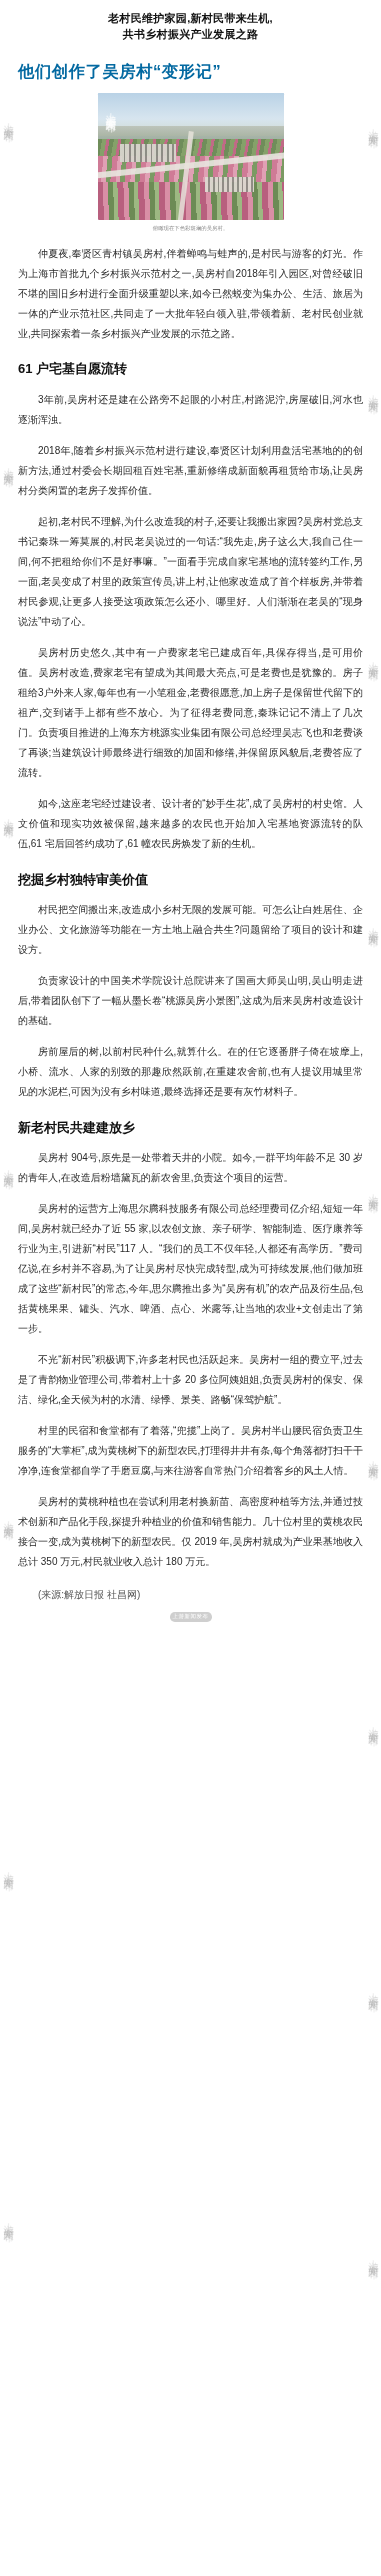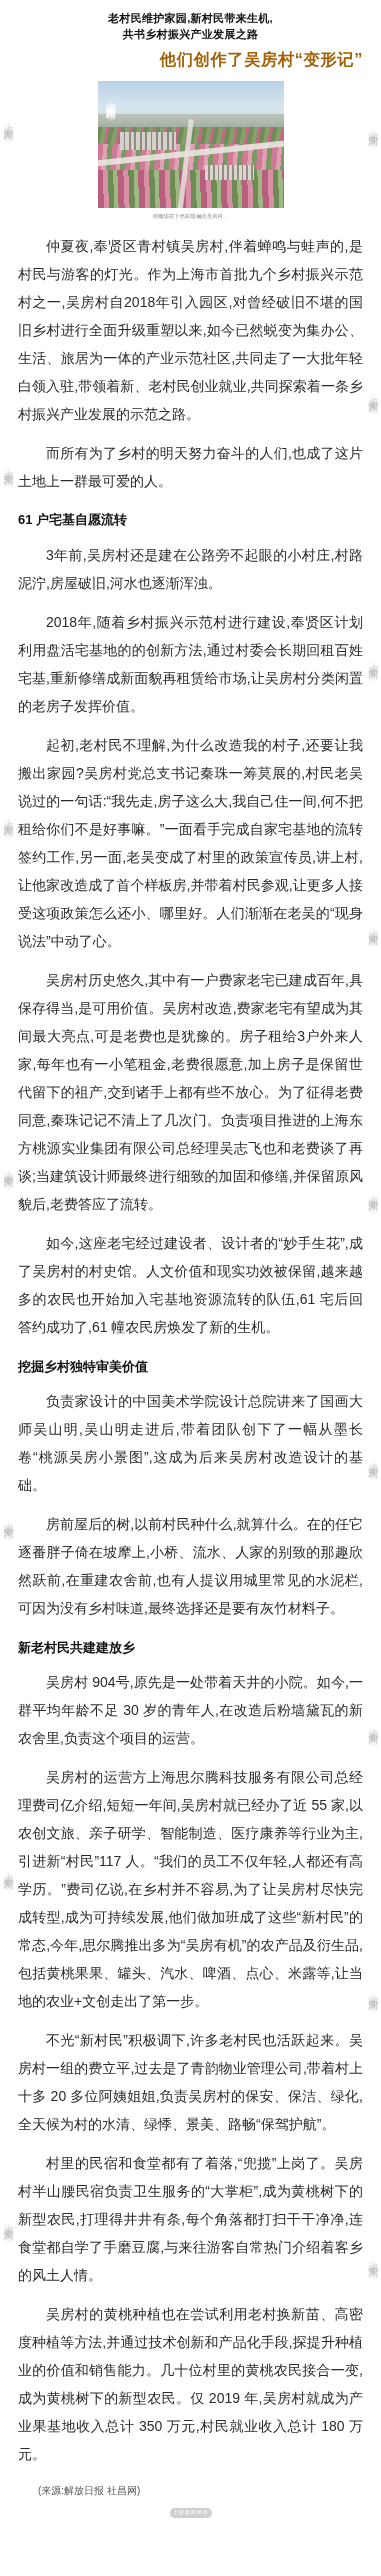--- a/index.html
+++ b/index.html
@@ -25,25 +25,25 @@
   .kicker {
     text-align: center;
     font-size: 11px;
     font-weight: bold;
     line-height: 1.45;
     color: #111;
     letter-spacing: 0.3px;
   }
   .kicker .l2 { display: block; }
   .headline {
-    margin-top: 6px;
-    text-align: right;
+    margin-top: 18px;
+    text-align: left;
     font-size: 16.3px;
     font-weight: bold;
-    color: #a16207;
+    color: #0369a1;
     letter-spacing: 0.6px;
     line-height: 1.3;
   }
   
   .hero-wrap {
     margin: 9.7px auto 2.4px auto;
     width: 186px;
   }
   .hero {
     position: relative;
@@ -98,21 +98,21 @@
   }
   .caption {
     margin-top: 3.6px;
     text-align: center;
     font-size: 5.4px;
     color: #8c8c8c;
     line-height: 1.5;
   }
   
   p.body {
-    font-size: 14px;
+    font-size: 10px;
     line-height: 2.0;
     color: #2a2a2a;
     margin: 0 0 11px 0;
     text-align: justify;
     text-indent: 2em;
   }
   p.body.first { margin-top: 12px; }
   h2.section {
     font-size: 13px;
     font-weight: bold;
@@ -210,30 +210,30 @@
       <div class="road"></div>
       <div class="road2"></div>
       <div class="village"></div>
       <div class="village2"></div>
       <div class="wm light wm-hero" style="position:absolute;left:6px;top:12px;">上游新闻发布</div>
     </div>
     <div class="caption">俯瞰现在下色彩斑斓的吴房村。</div>
   </div>
 
   <p class="body first">仲夏夜,奉贤区青村镇吴房村,伴着蝉鸣与蛙声的,是村民与游客的灯光。作为上海市首批九个乡村振兴示范村之一,吴房村自2018年引入园区,对曾经破旧不堪的国旧乡村进行全面升级重塑以来,如今已然蜕变为集办公、生活、旅居为一体的产业示范社区,共同走了一大批年轻白领入驻,带领着新、老村民创业就业,共同探索着一条乡村振兴产业发展的示范之路。</p>
-  <p class="body">而所有为了乡村的明天努力奋斗的人们,也成了这片土地上一群最可爱的人。</p>
 
   <h2 class="section">61 户宅基自愿流转</h2>
   <p class="body">3年前,吴房村还是建在公路旁不起眼的小村庄,村路泥泞,房屋破旧,河水也逐渐浑浊。</p>
   <p class="body">2018年,随着乡村振兴示范村进行建设,奉贤区计划利用盘活宅基地的的创新方法,通过村委会长期回租百姓宅基,重新修缮成新面貌再租赁给市场,让吴房村分类闲置的老房子发挥价值。</p>
   <p class="body">起初,老村民不理解,为什么改造我的村子,还要让我搬出家园?吴房村党总支书记秦珠一筹莫展的,村民老吴说过的一句话:“我先走,房子这么大,我自己住一间,何不把租给你们不是好事嘛。”一面看手完成自家宅基地的流转签约工作,另一面,老吴变成了村里的政策宣传员,讲上村,让他家改造成了首个样板房,并带着村民参观,让更多人接受这项政策怎么还小、哪里好。人们渐渐在老吴的“现身说法”中动了心。</p>
   <p class="body">吴房村历史悠久,其中有一户费家老宅已建成百年,具保存得当,是可用价值。吴房村改造,费家老宅有望成为其间最大亮点,可是老费也是犹豫的。房子租给3户外来人家,每年也有一小笔租金,老费很愿意,加上房子是保留世代留下的祖产,交到诸手上都有些不放心。为了征得老费同意,秦珠记记不清上了几次门。负责项目推进的上海东方桃源实业集团有限公司总经理吴志飞也和老费谈了再谈;当建筑设计师最终进行细致的加固和修缮,并保留原风貌后,老费答应了流转。</p>
   <p class="body">如今,这座老宅经过建设者、设计者的“妙手生花”,成了吴房村的村史馆。人文价值和现实功效被保留,越来越多的农民也开始加入宅基地资源流转的队伍,61 宅后回答约成功了,61 幢农民房焕发了新的生机。</p>
 
   <h2 class="section">挖掘乡村独特审美价值</h2>
+  <p class="body">村民把空间搬出来,改造成小乡村无限的发展可能。可怎么让白姓居住、企业办公、文化旅游等功能在一方土地上融合共生?问题留给了项目的设计和建设方。</p>
   <p class="body">负责家设计的中国美术学院设计总院讲来了国画大师吴山明,吴山明走进后,带着团队创下了一幅从墨长卷“桃源吴房小景图”,这成为后来吴房村改造设计的基础。</p>
   <p class="body">房前屋后的树,以前村民种什么,就算什么。在的任它逐番胖子倚在坡摩上,小桥、流水、人家的别致的那趣欣然跃前,在重建农舍前,也有人提议用城里常见的水泥栏,可因为没有乡村味道,最终选择还是要有灰竹材料子。</p>
 
   <h2 class="section">新老村民共建建放乡</h2>
   <p class="body">吴房村 904号,原先是一处带着天井的小院。如今,一群平均年龄不足 30 岁的青年人,在改造后粉墙黛瓦的新农舍里,负责这个项目的运营。</p>
   <p class="body">吴房村的运营方上海思尔腾科技服务有限公司总经理费司亿介绍,短短一年间,吴房村就已经办了近 55 家,以农创文旅、亲子研学、智能制造、医疗康养等行业为主,引进新“村民”117 人。“我们的员工不仅年轻,人都还有高学历。”费司亿说,在乡村并不容易,为了让吴房村尽快完成转型,成为可持续发展,他们做加班成了这些“新村民”的常态,今年,思尔腾推出多为“吴房有机”的农产品及衍生品,包括黄桃果果、罐头、汽水、啤酒、点心、米露等,让当地的农业+文创走出了第一步。</p>
   <p class="body">不光“新村民”积极调下,许多老村民也活跃起来。吴房村一组的费立平,过去是了青韵物业管理公司,带着村上十多 20 多位阿姨姐姐,负责吴房村的保安、保洁、绿化,全天候为村的水清、绿悸、景美、路畅“保驾护航”。</p>
   <p class="body">村里的民宿和食堂都有了着落,“兜揽”上岗了。吴房村半山腰民宿负责卫生服务的“大掌柜”,成为黄桃树下的新型农民,打理得井井有条,每个角落都打扫干干净净,连食堂都自学了手磨豆腐,与来往游客自常热门介绍着客乡的风土人情。</p>
   <p class="body">吴房村的黄桃种植也在尝试利用老村换新苗、高密度种植等方法,并通过技术创新和产品化手段,探提升种植业的价值和销售能力。几十位村里的黄桃农民接合一变,成为黄桃树下的新型农民。仅 2019 年,吴房村就成为产业果基地收入总计 350 万元,村民就业收入总计 180 万元。</p>
 

